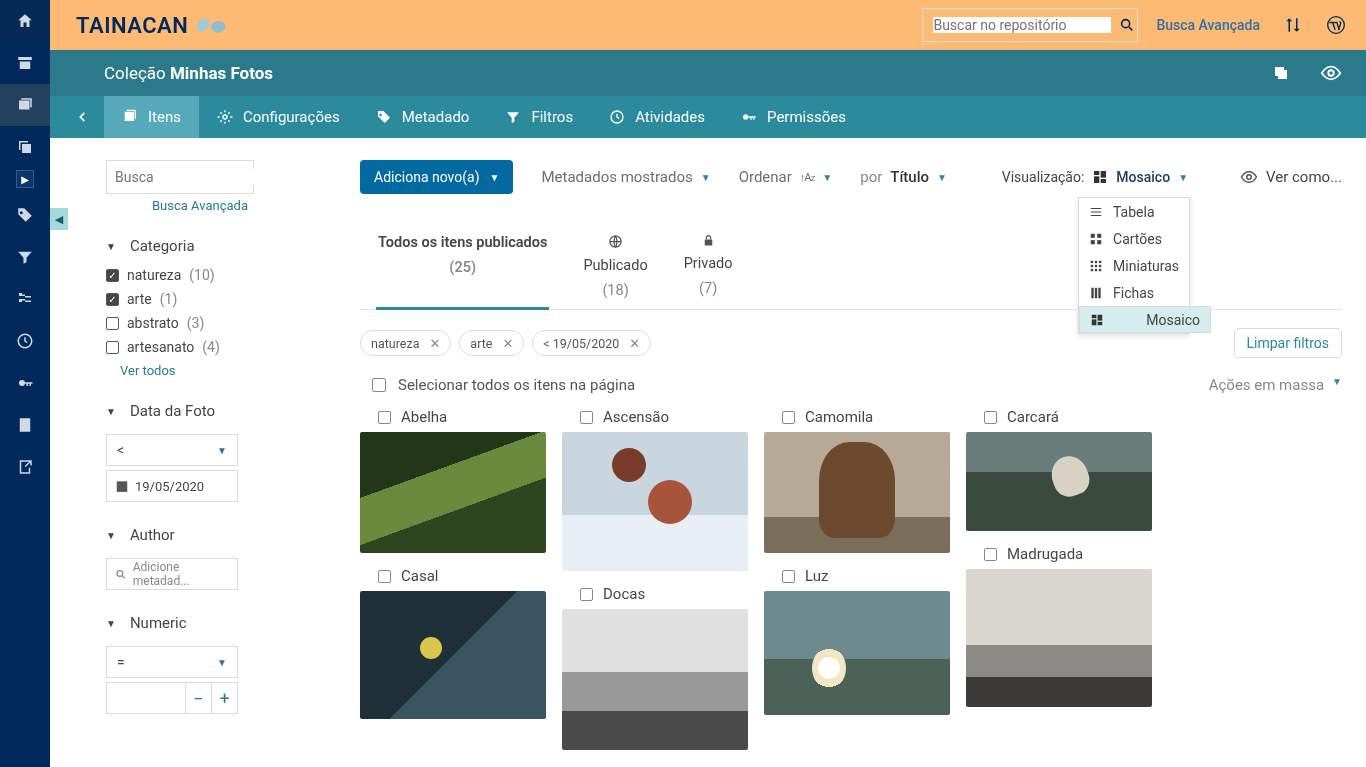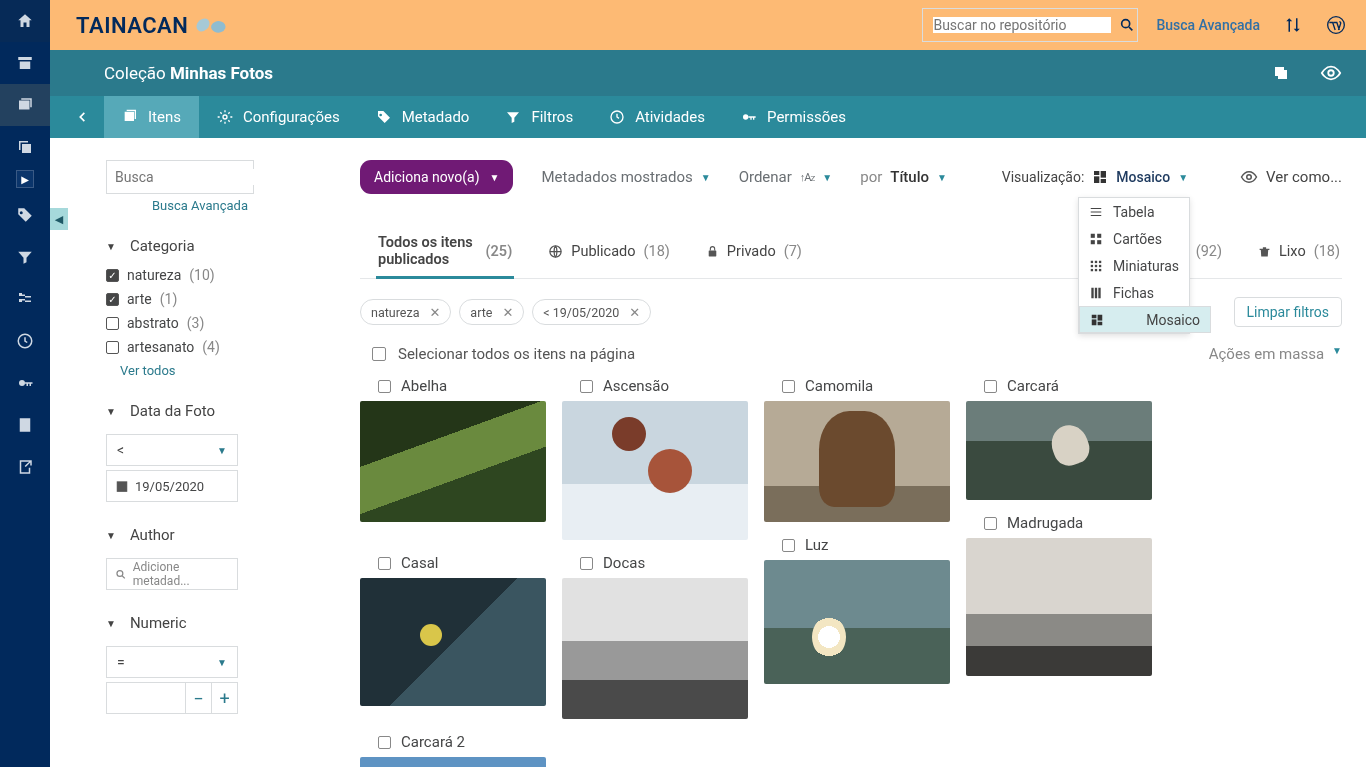--- a/index.html
+++ b/index.html
@@ -65,34 +65,34 @@
   .datein { width:132px; height:32px; border:1px solid #d9dcde; display:flex; align-items:center; padding:0 8px; gap:6px; margin-top:4px; font-size:13px;}
   .numrow { display:flex; margin-top:4px; }
   .numinput { width:80px; height:32px; border:1px solid #d9dcde; }
   .numbtns { display:flex; }
   .nbtn { width:26px; height:32px; border:1px solid #d9dcde; border-left:none; display:flex; align-items:center; justify-content:center; color:#2b7a8c; font-size:18px; cursor:pointer;}
   .metasearch { width:132px; height:32px; border:1px solid #d9dcde; display:flex; align-items:center; padding:0 8px; gap:6px; margin-top:14px; font-size:12px; color:#888;}
 
   
   .listarea { flex:1; padding:22px 24px 0 44px; overflow-y:auto; position:relative;}
   .toolbar { display:flex; align-items:center; gap:28px; flex-wrap:wrap;}
-  .addbtn { background:#701a75; color:#fff; height:34px; border-radius:11px; padding:16px 14px; display:flex; align-items:center; gap:10px; cursor:pointer; font-size:14px;}
+  .addbtn { background:#0369a1; color:#fff; height:34px; border-radius:4px; padding:16px 14px; display:flex; align-items:center; gap:10px; cursor:pointer; font-size:14px;}
   .addbtn .dd{ font-size:10px;}
   .tool { display:flex; align-items:center; gap:8px; color:#6a6f73; font-size:15px; cursor:pointer;}
   .tool .dd { color:#2b8a9b; font-size:10px;}
   .tool .asc { font-size:11px; letter-spacing:-1px;}
   .viewcur { color:#1e3a5f; font-weight:500;}
   .viewmenu { position:absolute; top:28px; right:-2px; width:112px; background:#fff; border:1px solid #d9dcde; box-shadow:0 2px 6px rgba(0,0,0,0.12); z-index:5;}
   .vmitem { height:27px; display:flex; align-items:center; gap:10px; padding:0 10px; font-size:14px; cursor:pointer;}
   .vmitem.sel { background:#d6edef; }
   .seeas { margin-left:24px; }
 
   
   .stabs { margin-top:32px; border-bottom:1px solid #e5e7e9; display:flex; gap:32px; padding-left:16px;}
-  .stab { display:flex; align-items:center; gap:8px; padding:8px 2px 10px; font-size:14.5px; color:#444; cursor:pointer; position:relative;}
+  .stab { display:flex; align-items:center; gap:8px; padding:8px 2px 10px; font-size:14.5px; color:#444; cursor:pointer; position:relative;flex-direction:column;}
   .stab .cnt { color:#888; }
   .stab.active { font-weight:600;}
   .stab.active::after { content:""; position:absolute; left:0; right:0; bottom:-1px; height:3px; background:#2b8a9b;}
 
   
   .chiprow { margin-top:18px; display:flex; align-items:center; gap:8px; }
   .chip { border:1px solid #d9dcde; border-radius:14px; height:26px; padding:0 10px; display:flex; align-items:center; gap:10px; font-size:12.5px; color:#555;}
   .chip .x { color:#888; cursor:pointer; font-size:13px;}
   .clearf { margin-left:auto; color:#2b8a9b; border:1px solid #d9dcde; border-radius:4px; padding:6px 12px; font-size:14px; cursor:pointer;}
 
@@ -546,21 +546,21 @@
         <div class="selall">
           <span class="box"></span>
           <span>Selecionar todos os itens na página</span>
           <div class="bulk">
               <span>Ações em massa</span>
               <span class="dd">▼</span>
             </div>
         </div>
 
         <div class="grid" id="grid">
-            <div style="display: flex; flex-direction: column; gap: 32px;">
+            <div style="display: flex; flex-direction: column; gap: 14px;">
               <div class="card">
                 <div class="lbl">
                   <span class="box"></span>
                   <span>Abelha</span>
                 </div>
                 <div class="thumb w1 t-abelha"></div>
               </div>
               <div class="card">
                 <div class="lbl">
                   <span class="box"></span>

